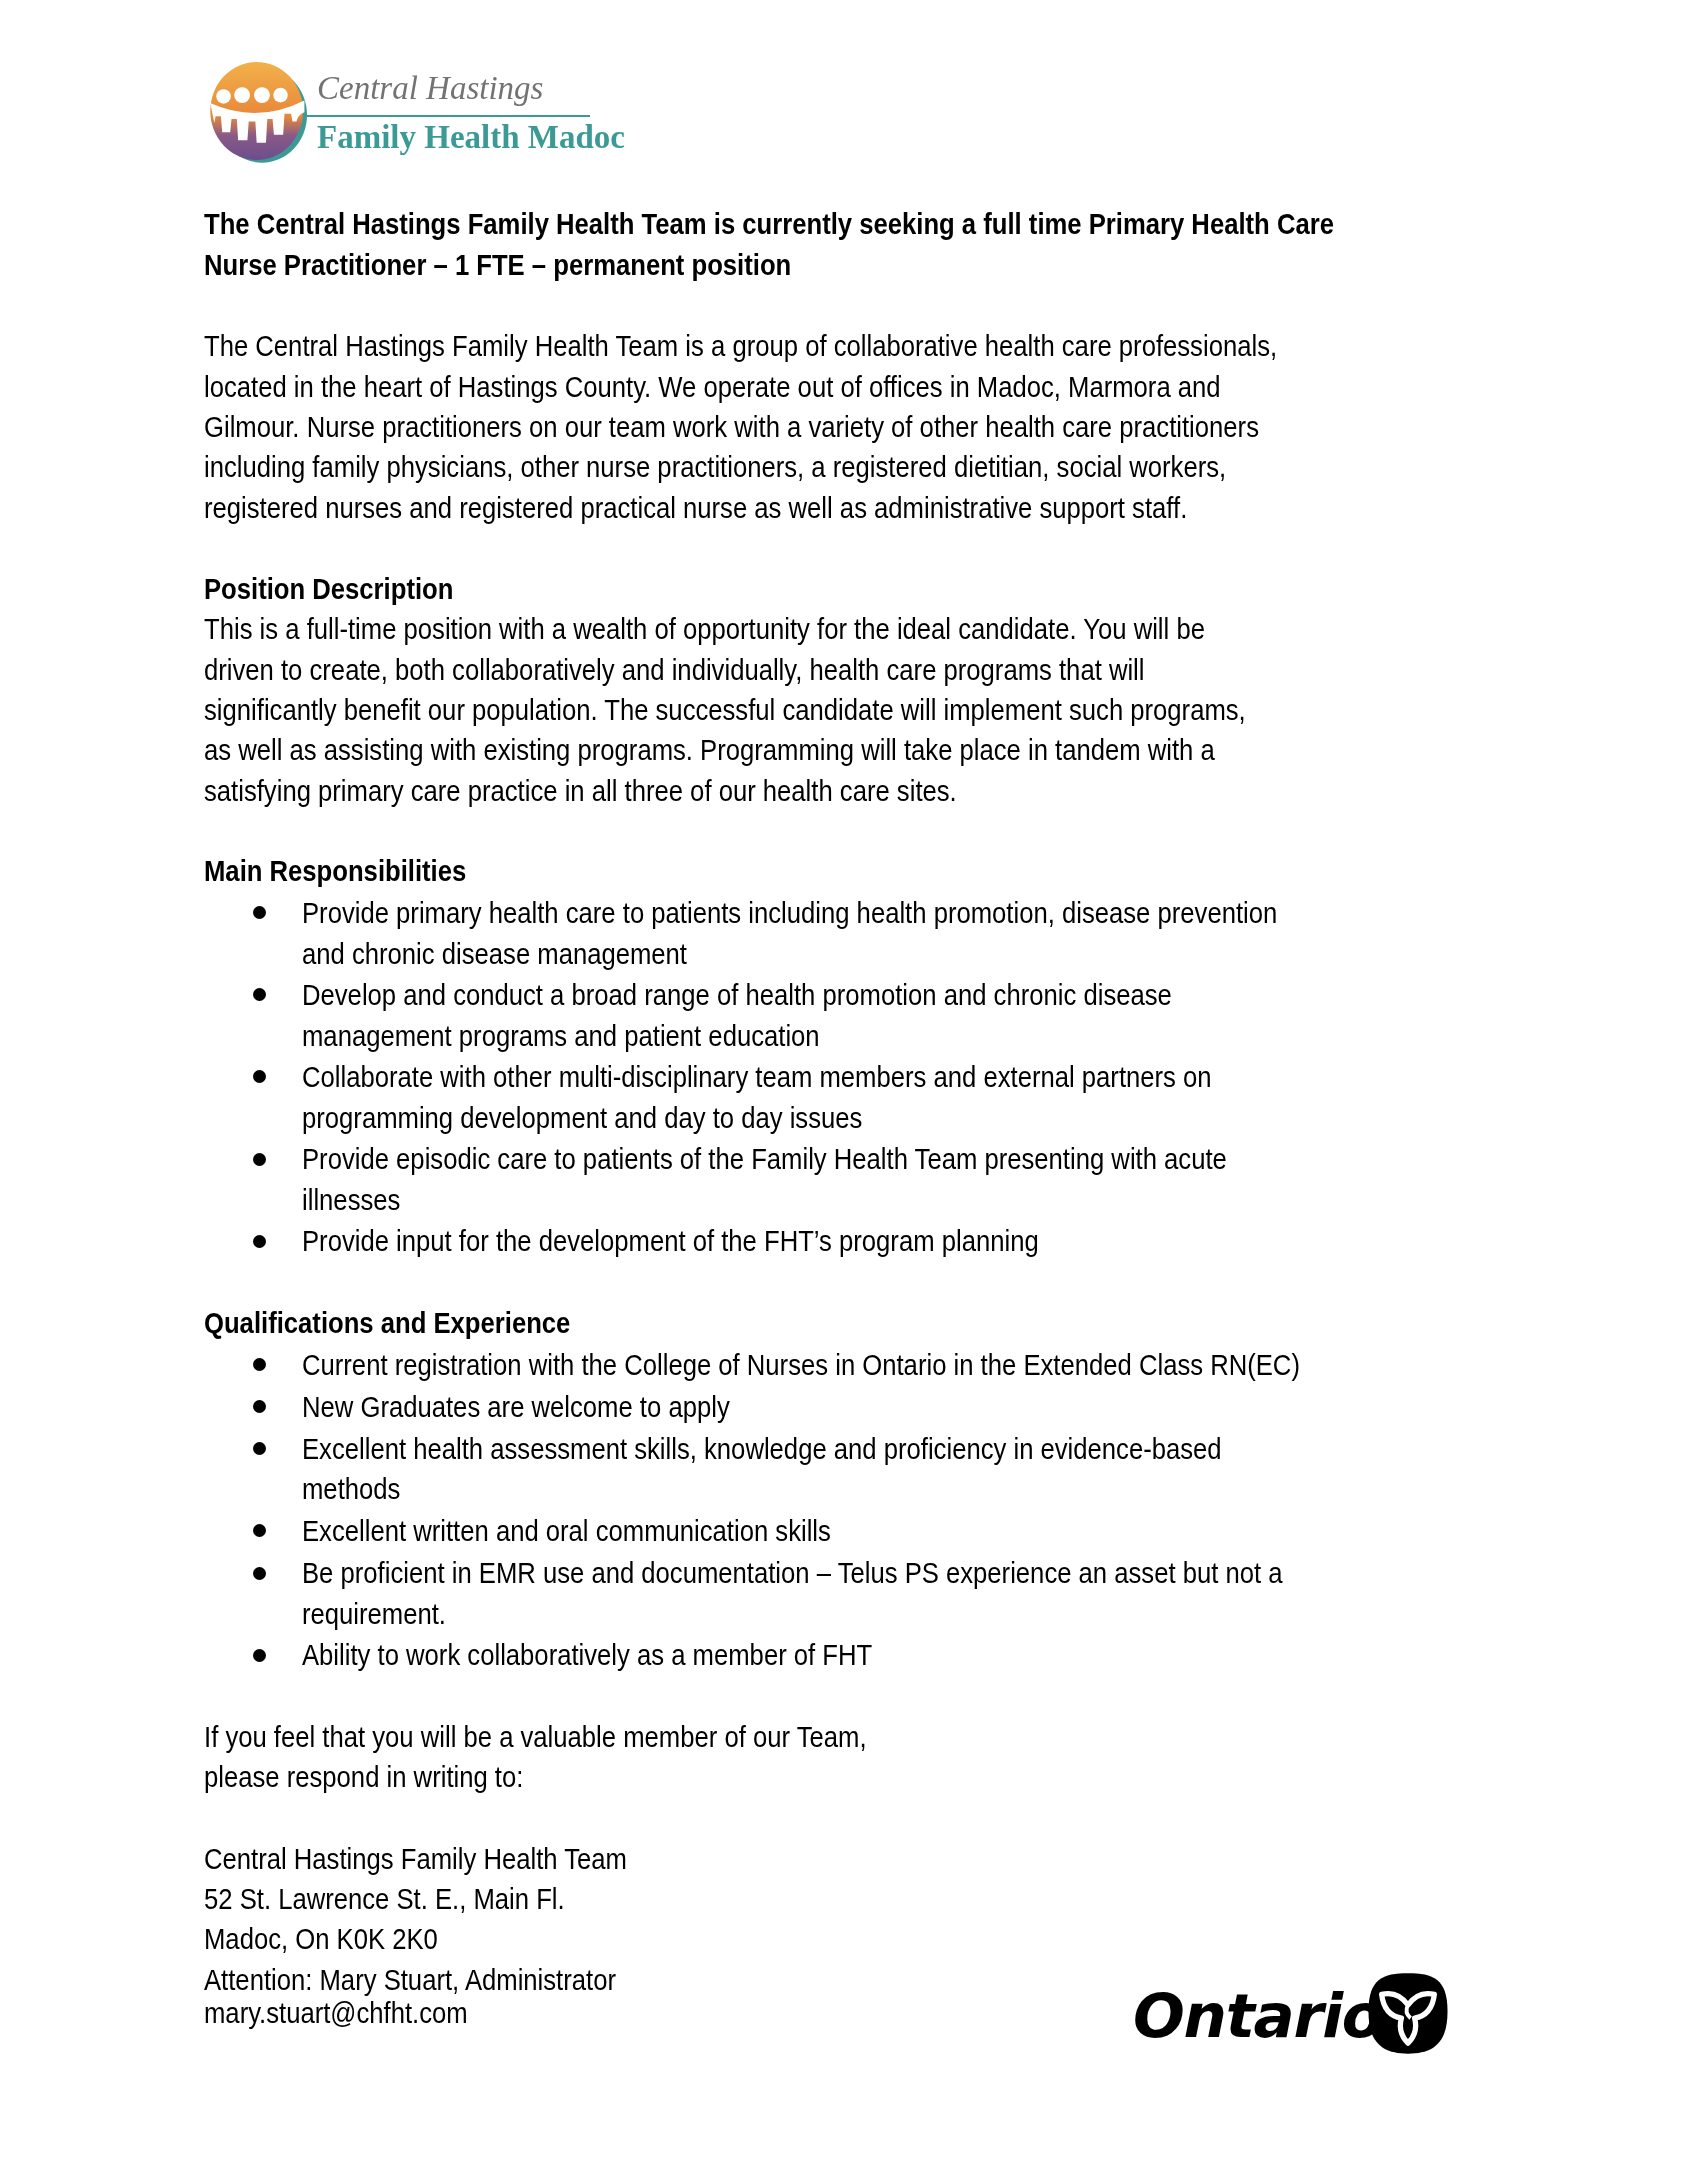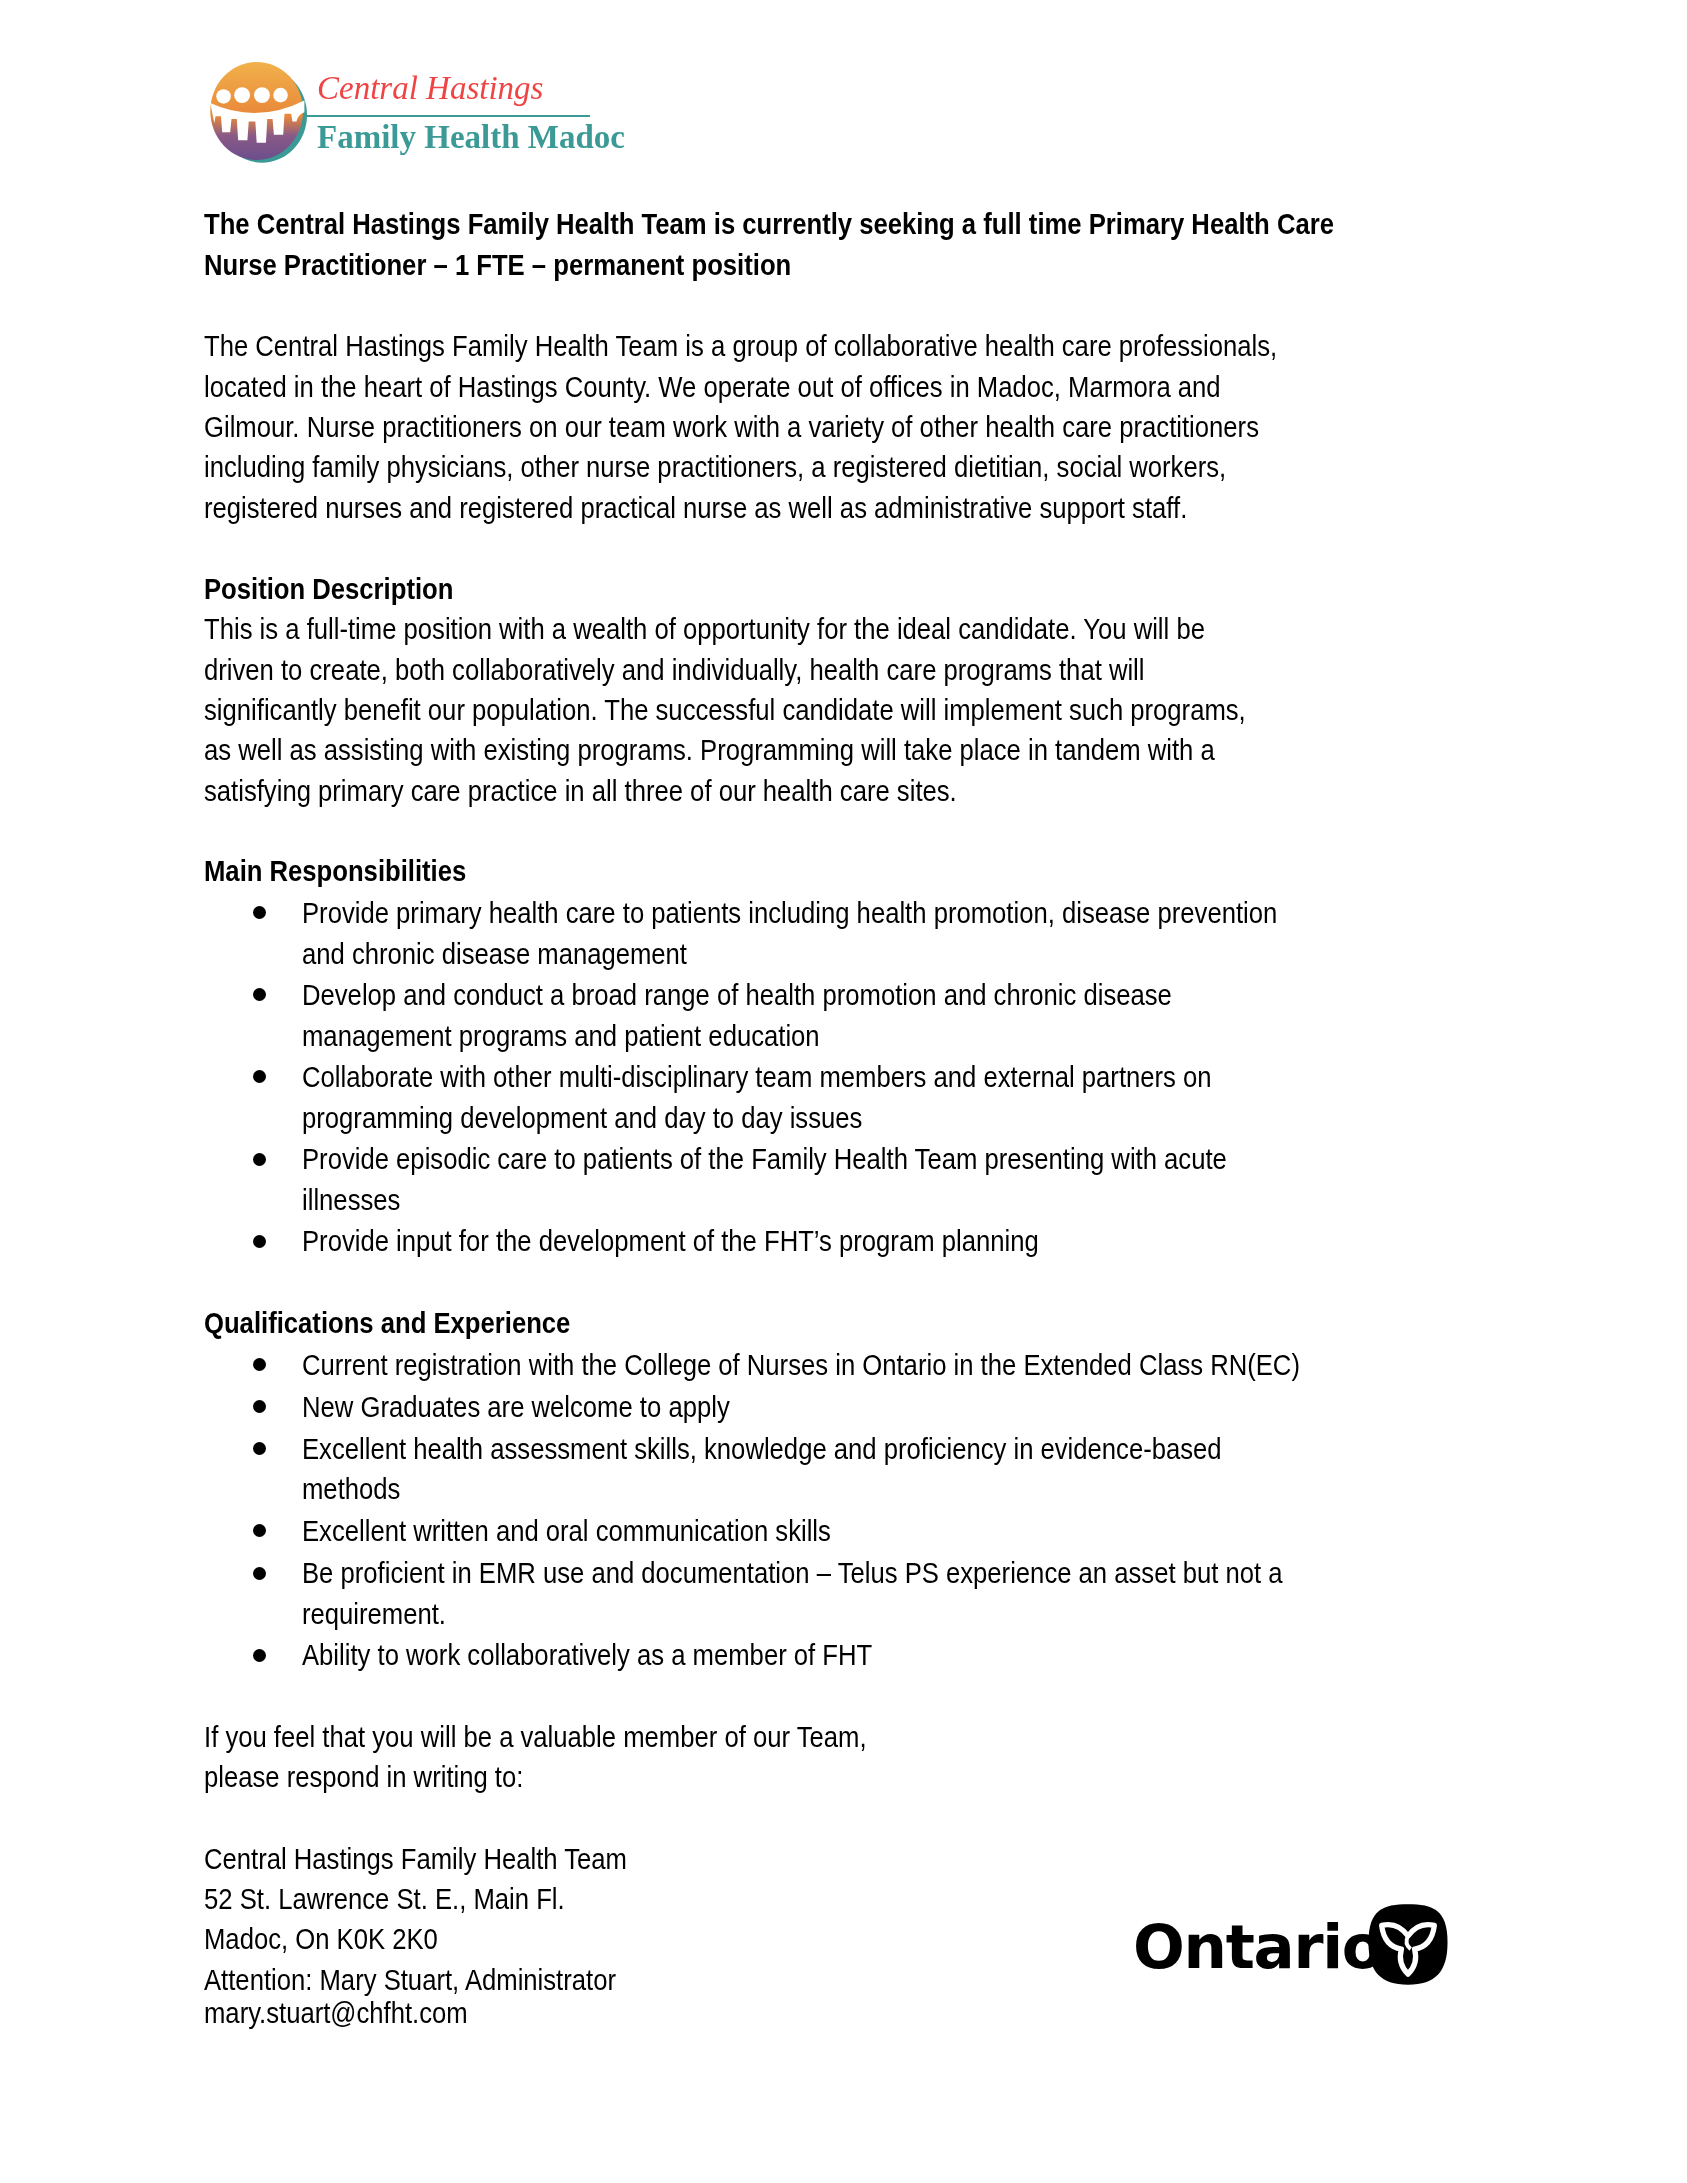--- a/index.html
+++ b/index.html
@@ -12,29 +12,29 @@
   }
   .bold { font-weight:bold; }
   .indent { left:302px; }
   .bullet {
     position:absolute; left:253px; width:13.2px; height:13.2px; border-radius:50%; background:#000;
   }
   
   .logo { position:absolute; left:205px; top:58px; width:397px; height:109px; }
   .logo-name1 {
     position:absolute; left:112px; top:12px; white-space:nowrap;
-    font-family:"Liberation Serif", serif; font-style:italic; font-size:33px; color:#ef4444;
+    font-family:"Liberation Serif", serif; font-style:italic; font-size:33px; color:#737373;
   }
   .logo-rule { position:absolute; left:99px; top:57px; width:286px; height:2px; background:#3b9a96; }
   .logo-name2 {
     position:absolute; left:112px; top:61px; white-space:nowrap;
     font-family:"Liberation Serif", serif; font-weight:bold; font-size:33px; color:#3b9a96;
   }
   
-  .ontario { position:absolute; left:1133px; top:1902px; width:318px; height:86px; }
+  .ontario { position:absolute; left:1133px; top:1971px; width:318px; height:86px;font-style:italic; }
   .ontario-word {
     position:absolute; left:0; top:12px; white-space:nowrap;
     font-family:"DejaVu Sans", sans-serif; font-weight:bold; font-size:61px; line-height:66px;
     color:#000; letter-spacing:-1.3px;
   }
 </style>
 </head>
 <body>
 
 <div class="page">

